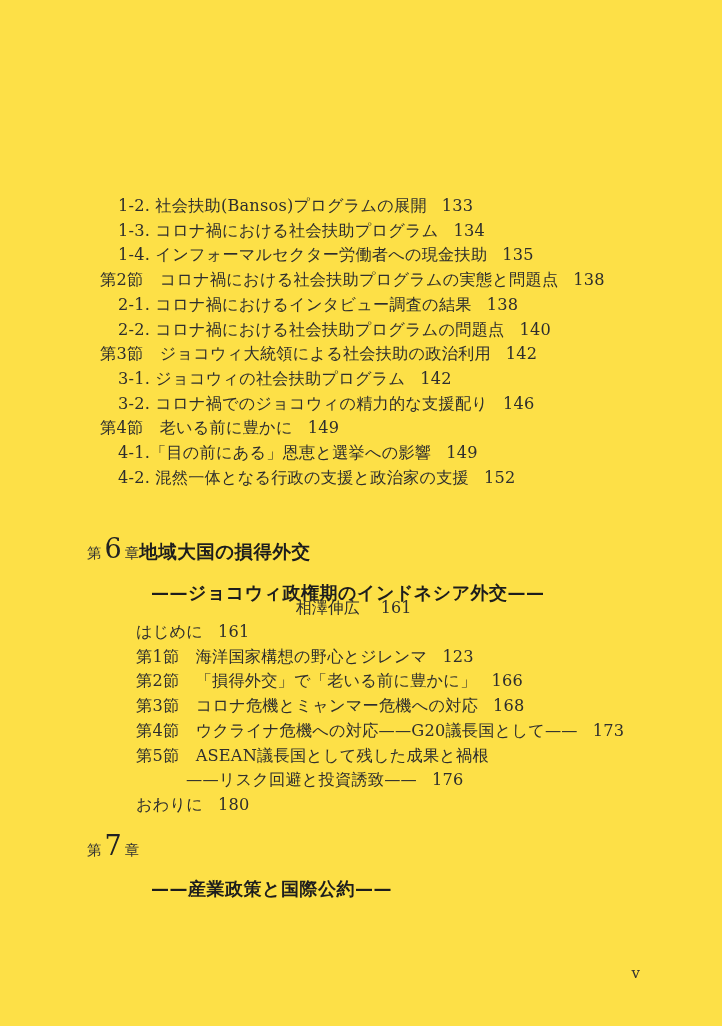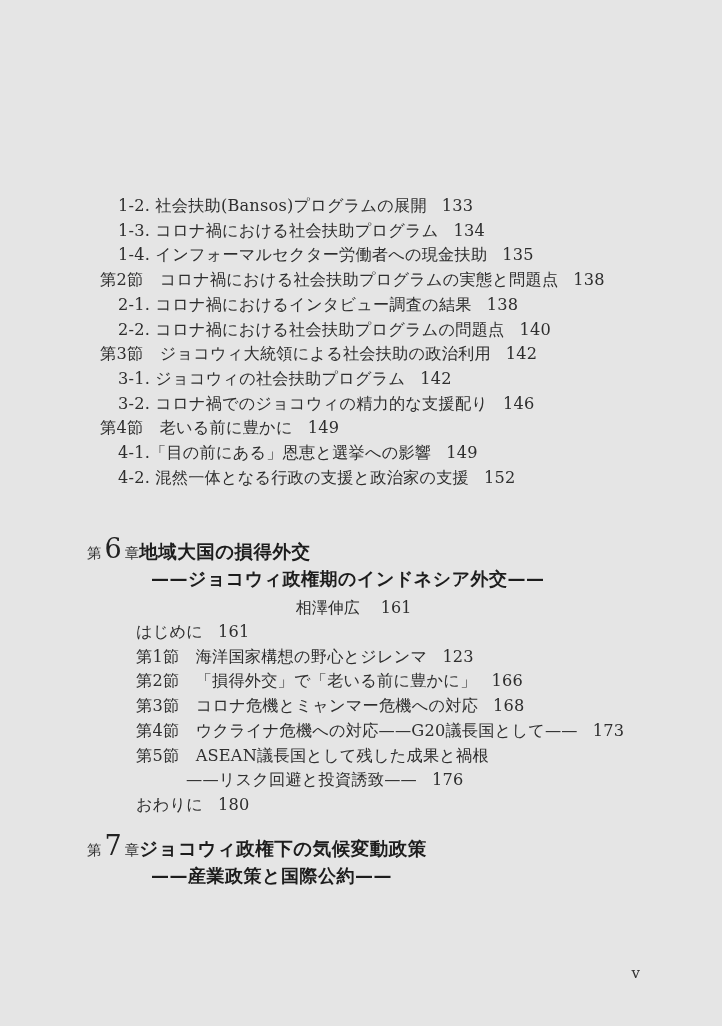--- a/index.html
+++ b/index.html
@@ -4,21 +4,21 @@
 <style>
   html,body{margin:0;padding:0;}
   body{
     width:722px;height:1026px;
     background:#ffffff;
     font-family:"DejaVu Serif","Liberation Serif",serif;
     color:#2e2e2e;
     position:relative;
     overflow:hidden;
   }
-  .page{position:absolute;inset:0;background:#e5e5e5;}
+  .page{position:absolute;inset:0;background:#fde047;}
 
   
   .toc-list{position:absolute;width:580px;}
   .toc-row{
     font-size:16.2px;
     line-height:24.7px;
     white-space:nowrap;
     letter-spacing:0.2px;
   }
   .lv-section{padding-left:0;}
@@ -44,21 +44,21 @@
   .chap-title{
     font-size:18.5px;
     font-weight:700;
     color:#1d1d1d;
     letter-spacing:0.5px;
   }
   .chap-line2{
     font-size:18px;
     font-weight:700;
     color:#1d1d1d;
-    margin-top:3px;
+    margin-top:17px;
     padding-left:64px;
     letter-spacing:0.5px;
     white-space:nowrap;
   }
 
   
   .author-line{
     position:absolute;left:83px;width:541px;
     text-align:center;
     font-size:16px;
@@ -121,21 +121,20 @@
       <div class="toc-row lv-section"><span class="toc-text">第5節　ASEAN議長国として残した成果と禍根</span></div>
       <div class="toc-row lv-cont"><span class="toc-text">——リスク回避と投資誘致——</span><span class="toc-page">176</span></div>
       <div class="toc-row lv-section"><span class="toc-text">おわりに</span><span class="toc-page">180</span></div>
     </div>
 
   <div id="chapter7" class="chapter">
     <div class="chap-line1">
       <span class="chap-label">第</span>
       <span class="chap-num">7</span>
       <span class="chap-label">章</span>
-      <span class="chap-title">ジョコウィ政権下の気候変動政策</span>
     </div>
     <div class="chap-line2">——産業政策と国際公約——</div>
   </div>
 
 
   <div class="folio">v</div>
 
 </div>
 
 </body></html>

